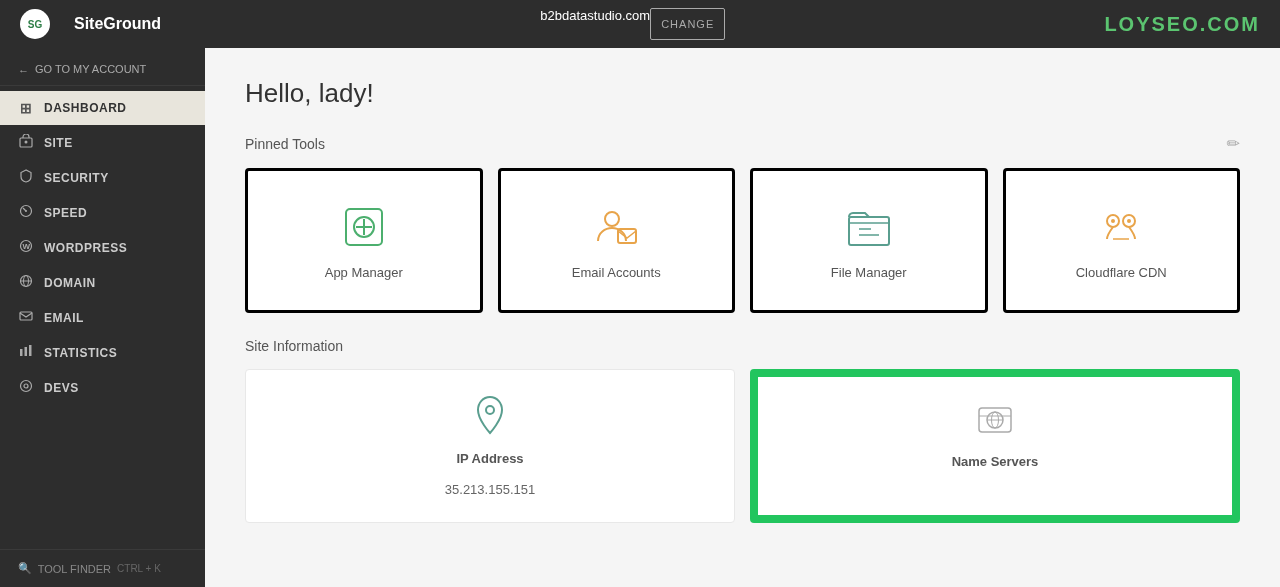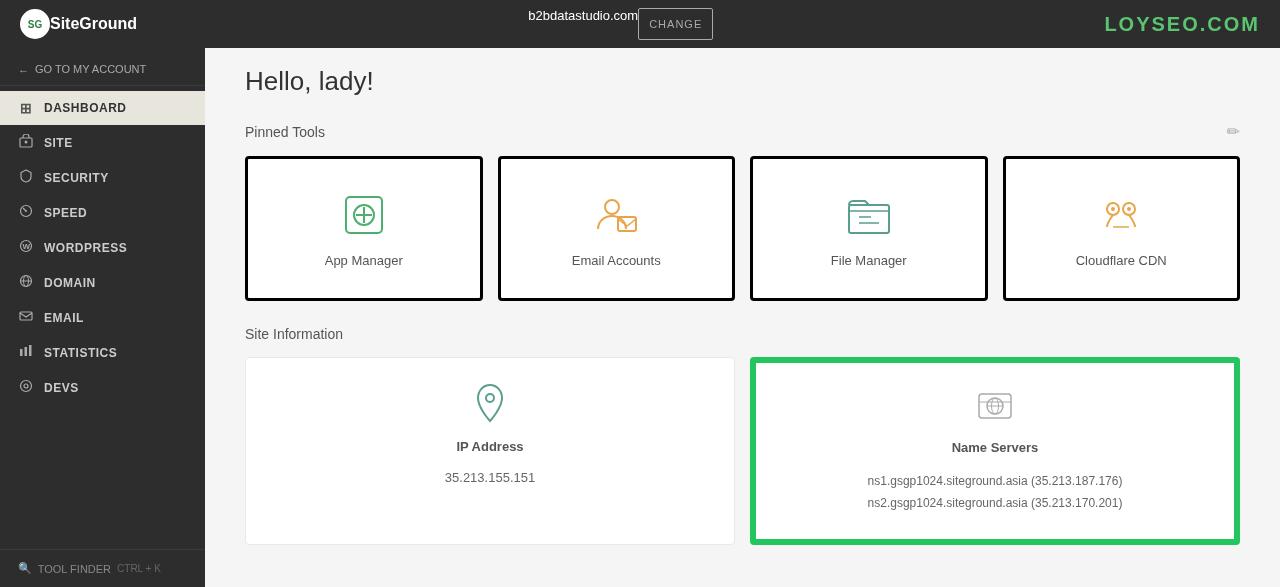--- a/index.html
+++ b/index.html
@@ -11,21 +11,21 @@
       height: 48px;
       display: flex;
       align-items: center;
       justify-content: space-between;
       padding: 0 20px;
       flex-shrink: 0;
     }
     .topbar-logo {
       display: flex;
       align-items: center;
-      gap: 0;
+      gap: 24px;
     }
     .logo-circle {
       width: 30px; height: 30px;
       border-radius: 50%;
       background: #fff;
       display: flex; align-items: center; justify-content: center;
       font-size: 10px; font-weight: bold; color: #2d7d46;
     }
     .logo-text { color: #fff; font-size: 16px; font-weight: bold; }
     .topbar-center { color: #5bc470; font-size: 20px; font-weight: bold; letter-spacing: 2px; }
@@ -94,21 +94,21 @@
       gap: 6px;
       cursor: pointer;
       border-top: 1px solid #3a3a3a;
     }
     .shortcut { color: #666; font-size: 10px; }
 
     
     .content {
       flex: 1;
       background: #f5f5f5;
-      padding: 18px 40px;
+      padding: 30px 40px;
       overflow-y: auto;
     }
     .greeting {
       font-size: 26px;
       color: #333;
       font-weight: 300;
       margin-bottom: 25px;
     }
     .section-header {
       display: flex;
@@ -171,21 +171,21 @@
     .info-card-label {
       font-size: 13px;
       color: #555;
       font-weight: bold;
     }
     .info-card-value {
       font-size: 13px;
       color: #666;
     }
     .name-servers-card {
-      border: 6px solid #22c55e;
+      border: 8px solid #22c55e;
     }
     .ns-values {
       text-align: center;
       font-size: 12px;
       color: #666;
       line-height: 1.8;
     }
   </style>
 </head>
 <body>
@@ -372,20 +372,16 @@
 
       <div class="info-card name-servers-card">
         <svg width="36" height="36" viewBox="0 0 36 36" fill="none" xmlns="http://www.w3.org/2000/svg">
           <rect x="2" y="6" width="32" height="24" rx="3" stroke="#aaa" stroke-width="1.5" fill="none"></rect>
           <circle cx="18" cy="18" r="8" stroke="#aaa" stroke-width="1.5" fill="none"></circle>
           <ellipse cx="18" cy="18" rx="3.5" ry="8" stroke="#aaa" stroke-width="1"></ellipse>
           <line x1="10" y1="18" x2="26" y2="18" stroke="#aaa" stroke-width="1"></line>
           <line x1="2" y1="14" x2="34" y2="14" stroke="#aaa" stroke-width="1"></line>
         </svg>
         <span class="info-card-label">Name Servers</span>
-        <div class="ns-values">
-          <div>ns1.gsgp1024.siteground.asia (35.213.187.176)</div>
-          <div>ns2.gsgp1024.siteground.asia (35.213.170.201)</div>
-        </div>
       </div>
     </div>
   </div>
 </div>
 
 </body></html>

